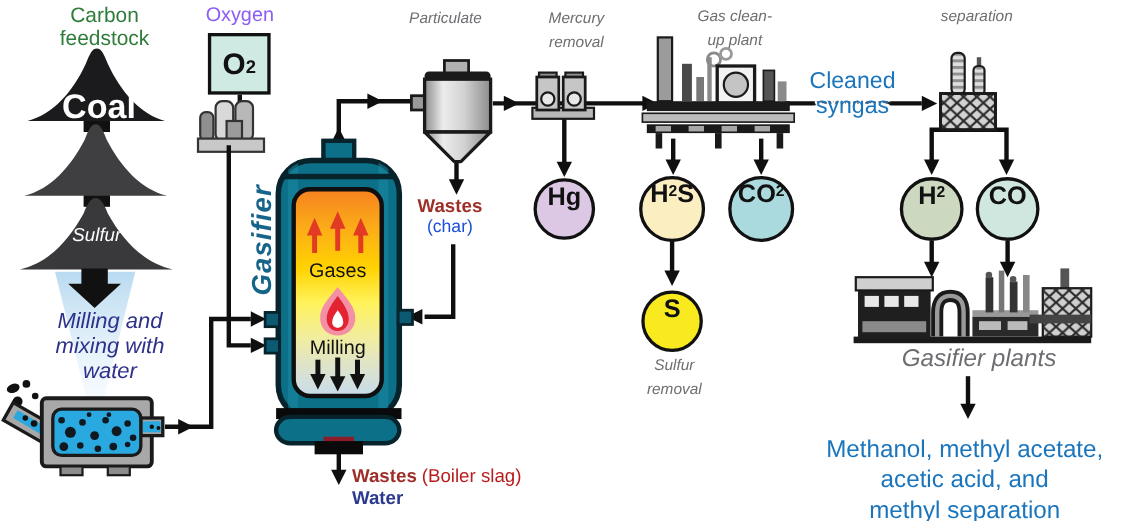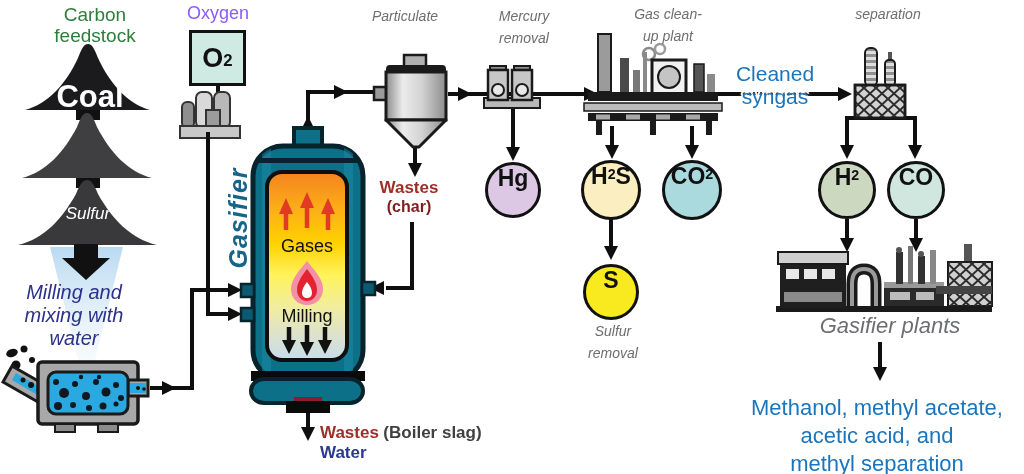--- a/index.html
+++ b/index.html
@@ -19,22 +19,22 @@
           font-weight:bold;font-size:23px;color:#111;box-sizing:border-box;}
   .sub{font-size:0.62em;position:relative;top:0.18em;}
   #o2box{position:absolute;z-index:3;left:189px;top:30px;width:57px;height:56px;
          background:#cfe9e3;border:3px solid #111;box-sizing:border-box;
          display:flex;align-items:center;justify-content:center;
          font-weight:bold;font-size:27px;color:#111;}
   #gasifier-label{position:absolute;z-index:3;left:156px;top:201px;width:170px;height:34px;
          transform:rotate(-90deg);text-align:center;font-size:25px;font-weight:800;
          font-style:italic;color:#17648a;letter-spacing:1px;}
   .waste-red{color:#9e2f28;font-weight:bold;font-size:17px;}
-  .char-gold{color:#7f1d1d;font-weight:bold;font-size:16px;}
-  .slag-gold{color:#404040;font-weight:bold;font-size:17px;}
+  .char-gold{color:#1d4ed8;font-weight:normal;font-size:16px;}
+  .slag-gold{color:#b91c1c;font-weight:normal;font-size:17px;}
   .water-blue{color:#2b3990;font-weight:bold;font-size:17px;}
   .left-al{text-align:left;}
 </style>
 </head>
 <body>
 
 <div id="canvas">
 
 <svg id="art" width="1024" height="474" viewBox="0 0 1024 474">
   <defs>
@@ -292,21 +292,21 @@
   <div>feedstock</div>
 </div>
 
 <div class="lbl cyan" style="left:158px;top:3px;width:120px;">Oxygen</div>
 
 <div class="lbl white-b" style="left:40px;top:80px;width:100px;font-size:31px;">Coal</div>
 
 
 <div class="lbl" style="left:48px;top:204px;width:80px;color:#fff;font-style:italic;font-size:17px;">Sulfur</div>
 
-<div class="lbl navy-it" style="left:10px;top:281px;width:128px;line-height:23px;">
+<div class="lbl navy-it" style="left:36px;top:281px;width:128px;line-height:23px;">
   <div>Milling and</div>
   <div>mixing with</div>
   <div>water</div>
 </div>
 
 <div id="o2box">
   <span>O</span>
       <span class="sub">2</span>
 </div>
 

